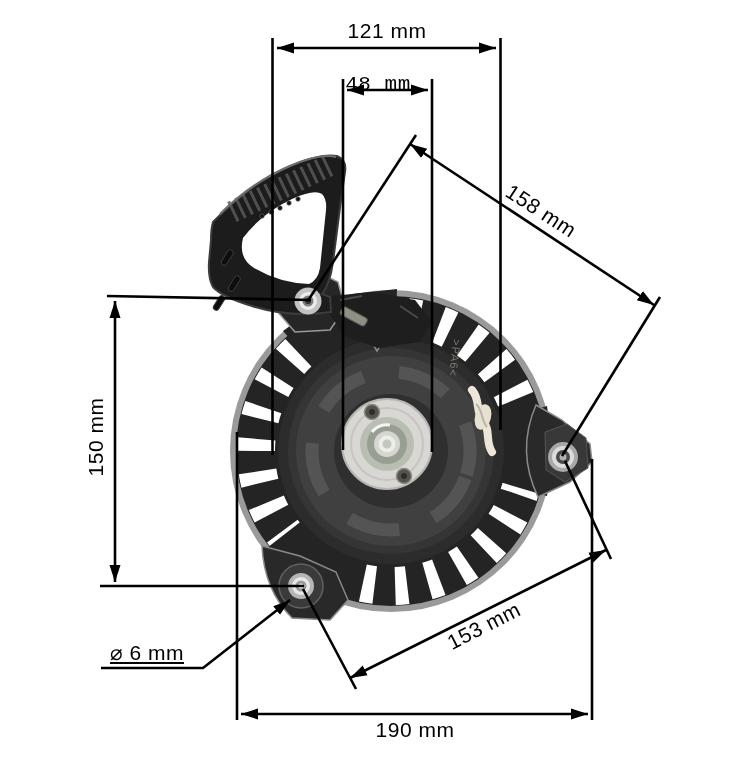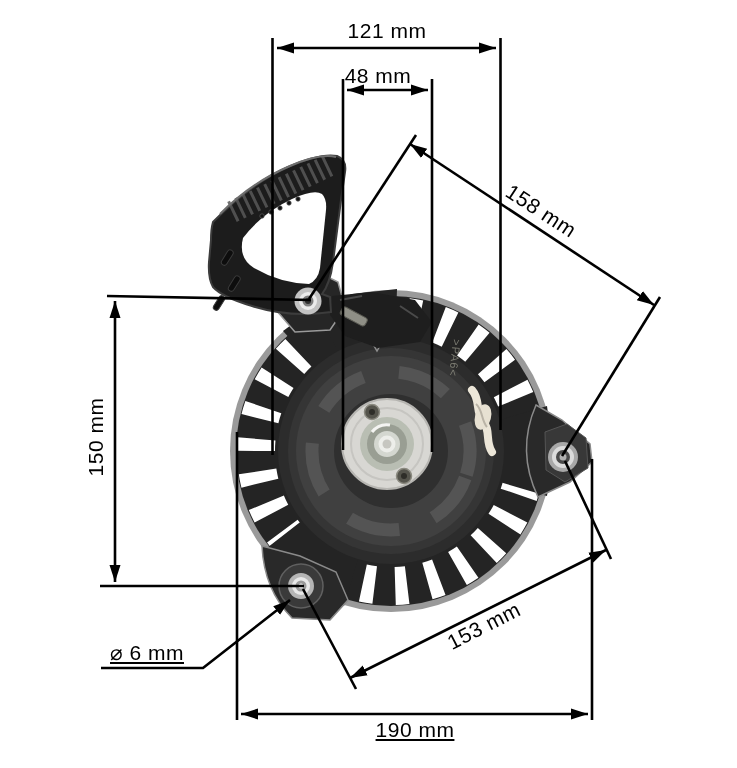--- a/index.html
+++ b/index.html
@@ -160,26 +160,26 @@
       <line x1="115" y1="301" x2="115" y2="582" marker-start="url(#arr)" marker-end="url(#arr)"></line>
       <line x1="350" y1="678" x2="606" y2="550" marker-start="url(#arr)" marker-end="url(#arr)"></line>
       <line x1="241" y1="714" x2="588" y2="714" marker-start="url(#arr)" marker-end="url(#arr)"></line>
 
       <polyline points="101,668 203,668 290,600" marker-end="url(#arr)"></polyline>
     </g>
   </svg>
 
   <div class="dim-label" style="left:387px;top:31px;">121 mm</div>
 
-  <div class="dim-label" style="left:378px;top:76px;">48 mm</div>
+  <div class="dim-label" style="left:378px;top:84px;font-family:Liberation Mono, monospace;">48 mm</div>
 
   <div class="dim-label rot33" style="left:541px;top:211px;">158 mm</div>
 
   <div class="dim-label rotm90" style="left:96px;top:437px;">150 mm</div>
 
   <div class="dim-label" style="left:147px;top:653px;text-decoration:underline;">⌀ 6 mm</div>
 
   <div class="dim-label rotm27" style="left:484px;top:626px;">153 mm</div>
 
-  <div class="dim-label" style="left:415px;top:730px;text-decoration:underline;">190 mm</div>
+  <div class="dim-label" style="left:415px;top:730px;">190 mm</div>
 
   <div class="molded" style="left:455px;top:358px;">&gt;PA6&lt;</div>
 </div>
 
 </body></html>

